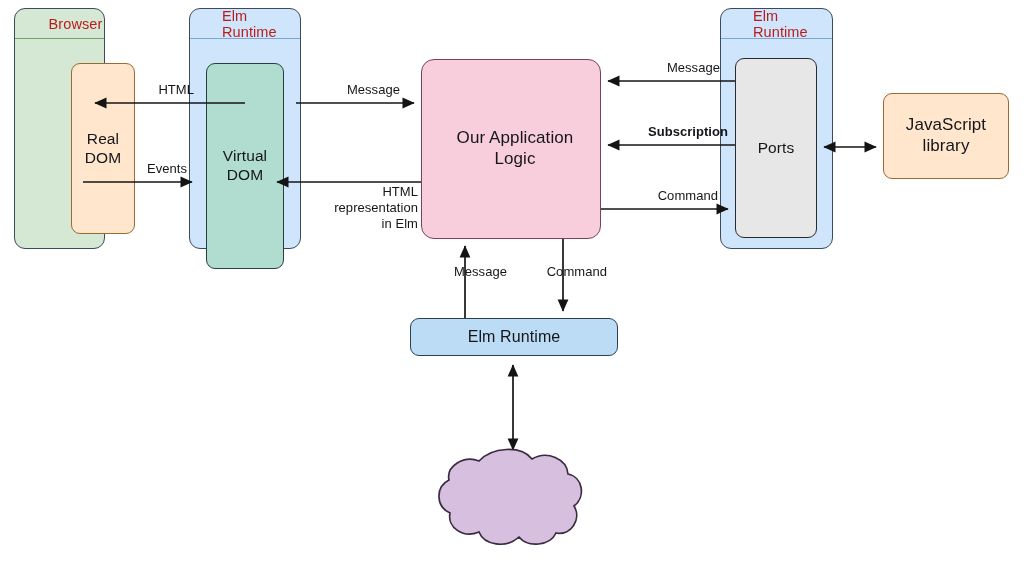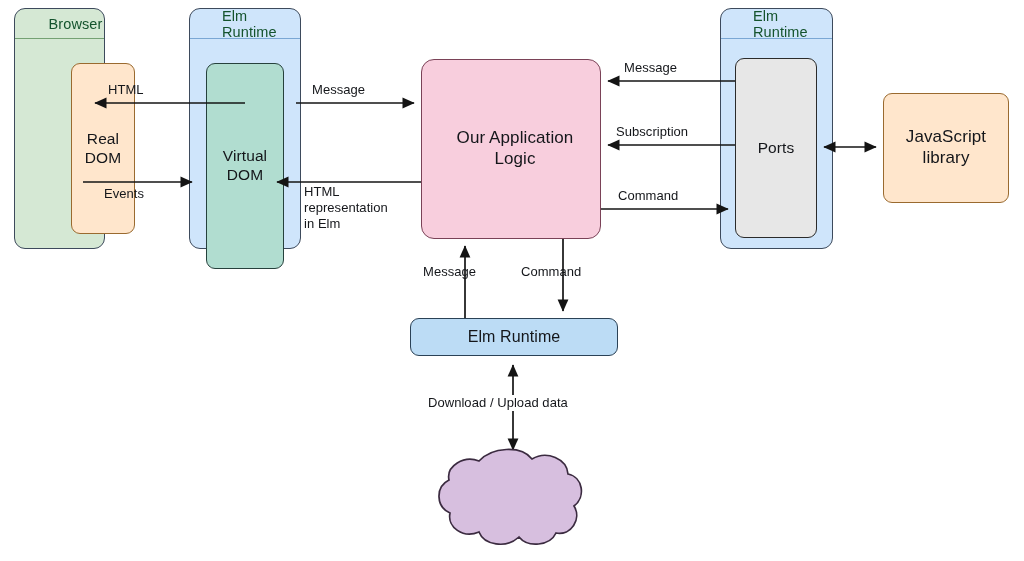--- a/index.html
+++ b/index.html
@@ -57,21 +57,21 @@
     position: absolute;
     left: 0;
     top: 0;
     right: 0;
     height: 29px;
     display: flex;
     align-items: center;
     justify-content: center;
     border-bottom: 1.3px solid #5c7391;
     font-size: 14.5px;
-    color: #14532d;
+    color: #b91c1c;
     letter-spacing: 0.1px;
     border-top-left-radius: 10px;
     border-top-right-radius: 10px;
     padding-left: 32px;
   }
   
   .fill-green   { background: #d5e8d4; }
   .fill-green .container-title { border-bottom-color: #74a173; }
   .fill-blue    { background: #cfe5fb; }
   .fill-blue .container-title { border-bottom-color: #7aa7d4; }
@@ -79,21 +79,21 @@
   .fill-teal    { background: #b1ddd0; border-color: #26413c; }
   .fill-pink    { background: #f8cedd; border-color: #7a4257; padding-left: 8px; }
   .fill-gray    { background: #e7e7e7; border-color: #2b2b2b; }
   .fill-lightblue { background: #bcdcf5; border-color: #2b4256; }
 
   .edge-label {
     position: absolute;
     font-size: 13px;
     line-height: 1.23;
     color: #14161a;
-    text-align: left;
+    text-align: right;
     white-space: pre-line;
     background: transparent;
     letter-spacing: 0.05px;
   }
   .cloud-label {
     position: absolute;
     text-align: center;
     font-size: 15.5px;
     line-height: 1.22;
     color: #14161a;
@@ -129,21 +129,21 @@
 
   <div class="node fill-pink" style="left:421px; top:59px; width:180px; height:180px; border-radius:13px;">
     <span class="node-label" style="font-size:17px;">Our Application
 Logic</span>
   </div>
 
   <div class="node fill-gray" style="left:735px; top:58px; width:82px; height:180px;">
     <span class="node-label">Ports</span>
   </div>
 
-  <div class="node fill-orange" style="left:883px; top:93px; width:126px; height:110px;">
+  <div class="node fill-orange" style="left:883px; top:93px; width:126px; height:86px;">
     <span class="node-label" style="font-size:17px;">JavaScript
 library</span>
   </div>
 
   <div class="node fill-lightblue" style="left:410px; top:318px; width:208px; height:38px;">
     <span class="node-label" style="font-size:16px;">Elm Runtime</span>
   </div>
 
   <svg class="layer" viewBox="0 0 1024 561">
     <defs>
@@ -190,33 +190,32 @@
                C 506 549, 484 545, 479 532
                C 463 539, 447 527, 450 513
                C 436 507, 435 487, 449 480
                C 446 466, 464 455, 479 461 Z" fill="#d7bfdf" stroke="#3b2b40" stroke-width="1.7"></path>
     </g>
   </svg>
 
 
   <div class="edge-label" style="left:108px; top:82px; width:86px;">HTML</div>
 
-  <div class="edge-label" style="left:104px; top:161px; width:83px;margin-top:25px;">Events</div>
+  <div class="edge-label" style="left:104px; top:161px; width:83px;">Events</div>
 
   <div class="edge-label" style="left:312px; top:82px; width:88px;">Message</div>
 
   <div class="edge-label" style="left:304px; top:184px; width:114px;">HTML
 representation
 in Elm</div>
 
   <div class="edge-label" style="left:624px; top:60px; width:96px;">Message</div>
 
-  <div class="edge-label" style="left:616px; top:124px; width:112px;">Subscription</div>
+  <div class="edge-label" style="left:616px; top:124px; width:112px;font-weight:bold;">Subscription</div>
 
   <div class="edge-label" style="left:618px; top:188px; width:100px;">Command</div>
 
   <div class="edge-label" style="left:423px; top:264px; width:84px;">Message</div>
 
   <div class="edge-label" style="left:521px; top:264px; width:86px;">Command</div>
 
-  <div class="edge-label" style="left:428px; top:395px; width:170px; background:#ffffff;">Download / Upload data</div>
 
 </div>
 
 </body></html>

